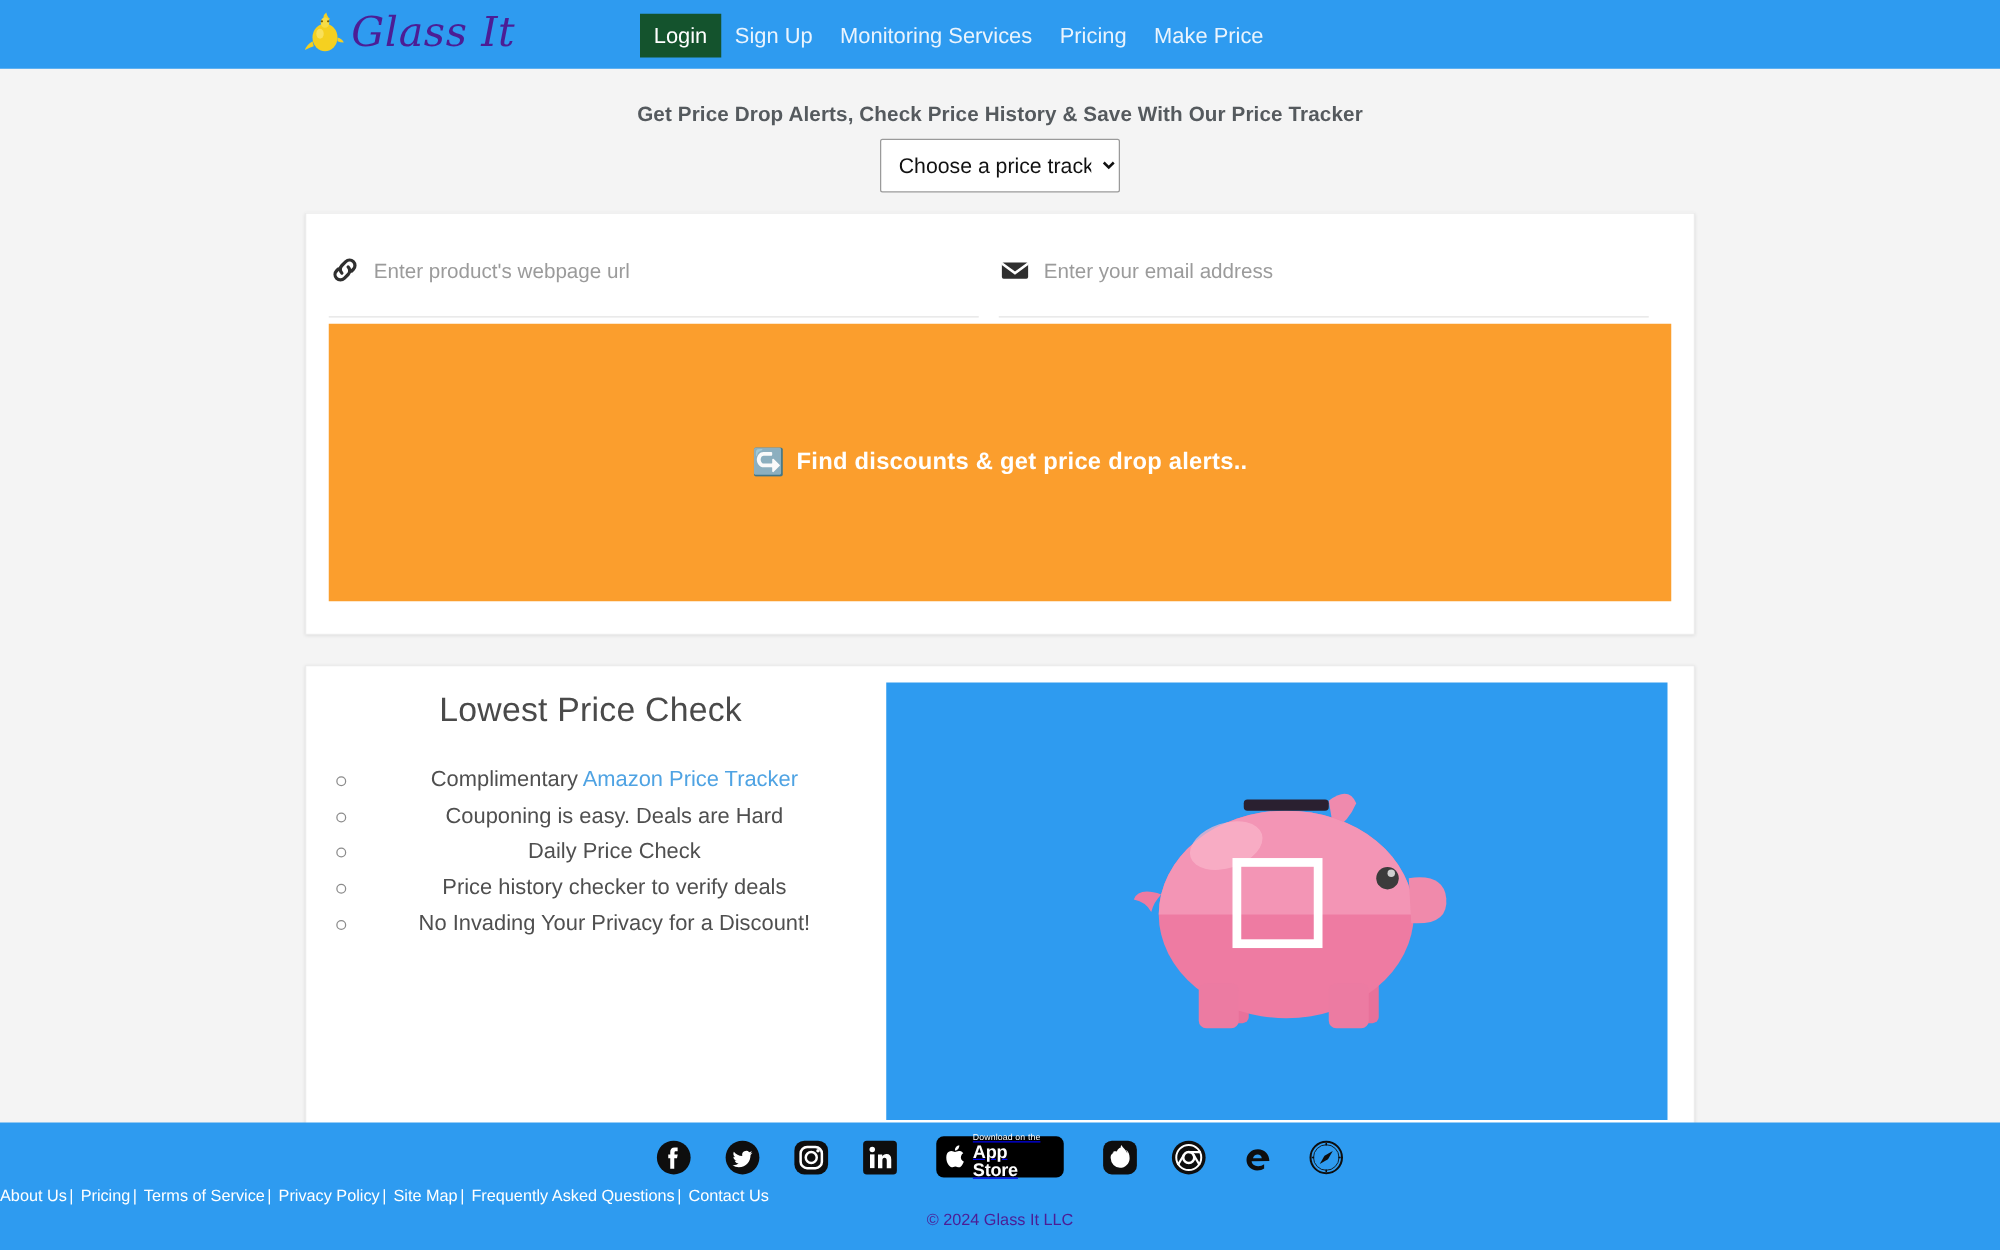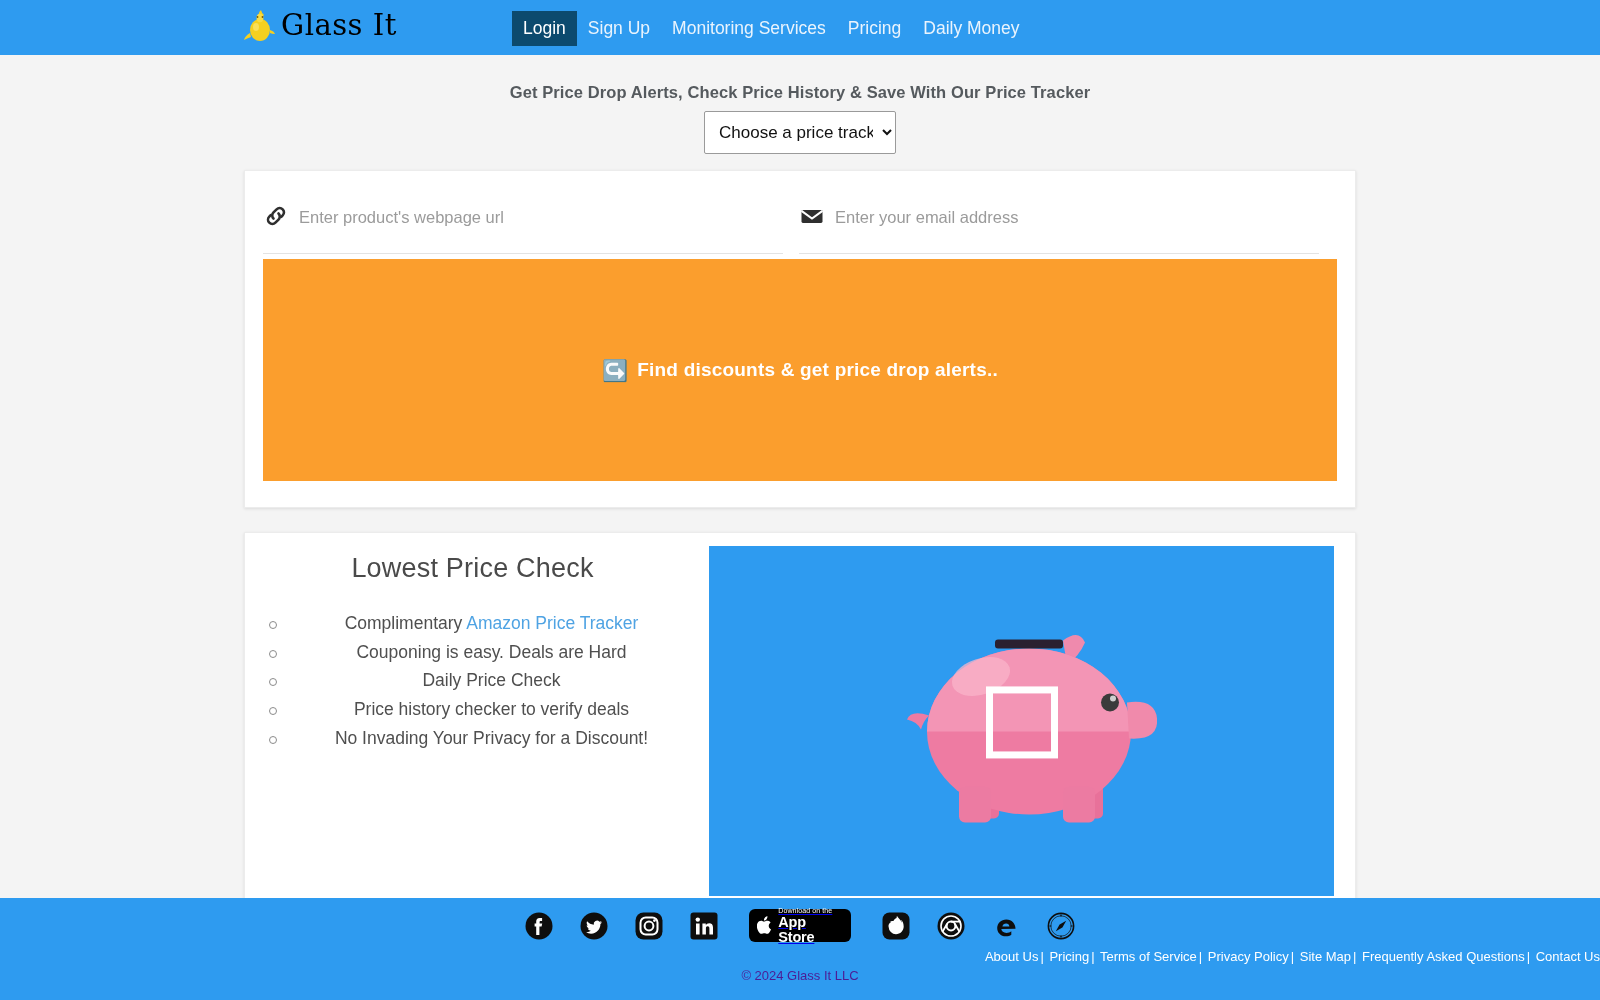--- a/index.html
+++ b/index.html
@@ -18,43 +18,44 @@
     background: #2e9bf0;
     display: flex; align-items: center;
   }
   .brand {
     position: absolute; left: 243px; top: 7px;
     display: flex; align-items: center; gap: 4px;
     height: 40px; text-decoration: none;
   }
   .genie-lamp { width: 34px; height: 36px; display: block; }
   .brand-text {
-    color: #000000;
+    color: #4c1d95;
     font-family: "DejaVu Serif", serif;
-    font-size: 29px;
+    font-style: italic;
+    font-size: 33px;
     letter-spacing: 0.5px;
     line-height: 1;
     white-space: nowrap;
     padding-bottom: 3px;
   }
   .nav-links {
     position: absolute; left: 512px; top: 10px;
     display: flex; align-items: center; height: 36px;
   }
   .nav-link {
     color: #eaf4fd;
     font-size: 17.5px;
     text-decoration: none;
     padding: 7px 11px;
     line-height: 1.2;
     white-space: nowrap;
     font-family: "Liberation Sans", sans-serif;
     font-weight: 300;
   }
-  .nav-link.active { background: #0c4a6e; color: #ffffff; }
+  .nav-link.active { background: #14532d; color: #ffffff; }
 
   
   .headline {
     position: absolute; top: 83px; left: 0; width: 1600px;
     text-align: center;
     font-size: 16.5px;
     font-weight: bold;
     color: #555a5e;
     letter-spacing: 0.1px;
   }
@@ -189,21 +190,21 @@
     color: #ffffff; font-size: 7px; letter-spacing: 0.1px;
     font-family: "Liberation Sans", sans-serif;
   }
   .appstore-main {
     color: #ffffff; font-size: 14.5px; font-weight: bold;
     letter-spacing: -0.2px; margin-top: 1px;
     font-family: "Liberation Sans", sans-serif;
   }
   .footer-links {
     position: absolute; left: 0; top: 51px; width: 1600px;
-    text-align: right;
+    text-align: left;
     font-size: 13px; color: #ffffff; font-weight: 300;
   }
   .footer-links a { color: #ffffff; text-decoration: none; }
   .footer-sep { color: #ffffff; padding: 0 2px; }
   .footer-copy {
     position: absolute; left: 0; top: 70px; width: 1600px;
     text-align: center;
     font-size: 13px; color: #4c1d95; font-weight: 300;
   }
 </style>
@@ -222,21 +223,21 @@
       <circle cx="19.5" cy="8" r="0.9" fill="#7a5c00"></circle>
       <ellipse cx="13" cy="18" rx="3" ry="4" fill="#fae87a" opacity="0.65"></ellipse>
     </svg>
     <span class="brand-text">Glass It</span>
   </a>
   <div class="nav-links">
     <a class="nav-link active" href="#">Login</a>
     <a class="nav-link" href="#">Sign Up</a>
     <a class="nav-link" href="#">Monitoring Services</a>
     <a class="nav-link" href="#">Pricing</a>
-    <a class="nav-link" href="#">Daily Money</a>
+    <a class="nav-link" href="#">Make Price</a>
   </div>
 </div>
 
 <div class="headline">Get Price Drop Alerts, Check Price History &amp; Save With Our Price Tracker</div>
 
 <div class="tracker-select-wrap">
   <select class="tracker-select">
     <option>Choose a price tracker</option>
   </select>
 </div>

